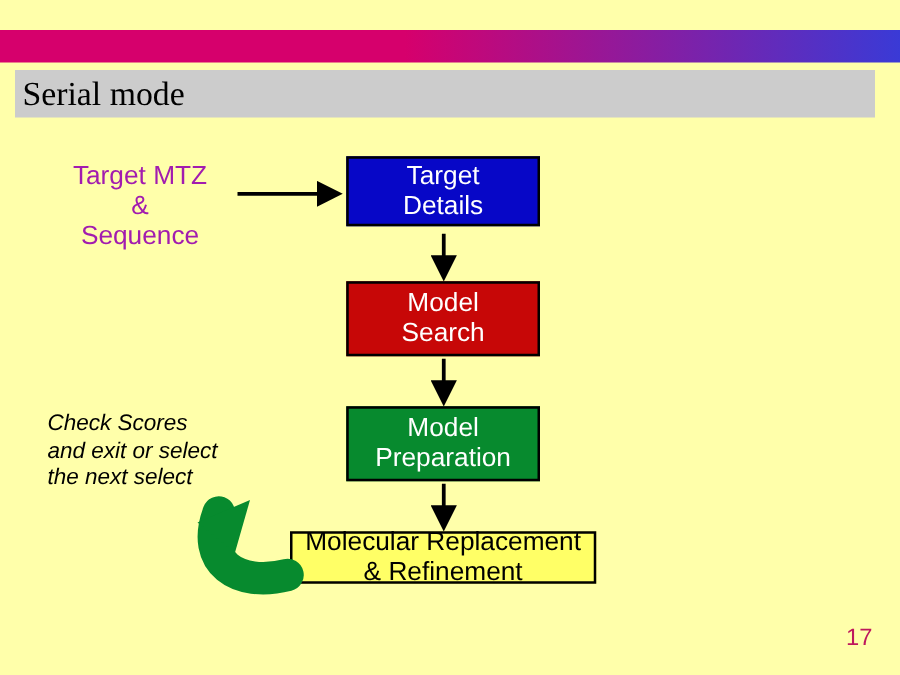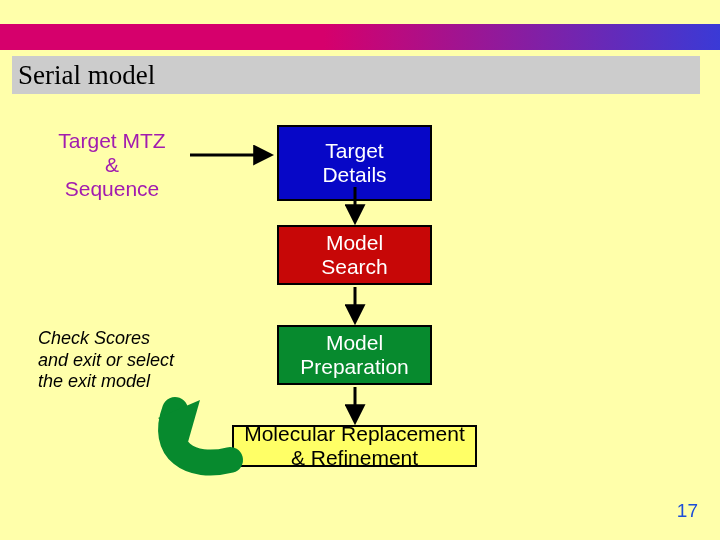--- a/index.html
+++ b/index.html
@@ -56,57 +56,57 @@
     line-height: 1.2;
   }
   .blue { background: #0707c7; color: #fff; }
   .red { background: #c70707; color: #fff; }
   .green { background: #078a2e; color: #fff; }
   .yellow { background: #ffff66; color: #000; }
   .page-num {
     position: absolute;
     right: 22px; bottom: 18px;
     font-size: 19px;
-    color: #1d4ed8;
+    color: #be185d;
   }
   svg.overlay {
     position: absolute;
     left: 0; top: 0;
     width: 720px; height: 540px;
     pointer-events: none;
   }
 </style>
 </head>
 <body>
 
 <div class="top-bar"></div>
 
 <div class="title-bar">
-  <span>Serial model</span>
+  <span>Serial mode</span>
 </div>
 
 <div class="label" style="left:42px; top:129px; width:140px; white-space:pre-line;">Target MTZ
 &amp;
 Sequence</div>
 
-<div class="node blue" style="left:277px; top:125px; width:155px; height:76px; white-space:pre-line;">Target
+<div class="node blue" style="left:277px; top:125px; width:155px; height:56px; white-space:pre-line;">Target
 Details</div>
 
 <div class="node red" style="left:277px; top:225px; width:155px; height:60px; white-space:pre-line;">Model
 Search</div>
 
 <div class="node green" style="left:277px; top:325px; width:155px; height:60px; white-space:pre-line;">Model
 Preparation</div>
 
 <div class="node yellow" style="left:232px; top:425px; width:245px; height:42px; white-space:pre-line;">Molecular Replacement
 &amp; Refinement</div>
 
 <div class="label-small" style="left:38px; top:328px; width:170px; white-space:pre-line;">Check Scores
 and exit or select
-the exit model</div>
+the next select</div>
 
 <svg class="overlay">
   <defs>
     <marker id="arrow" viewBox="0 0 10 10" refX="8" refY="5" markerWidth="7" markerHeight="7" orient="auto-start-reverse">
       <path d="M 0 0 L 10 5 L 0 10 z" fill="#000"></path>
     </marker>
   </defs>
 
   <line x1="190" y1="155" x2="270" y2="155" stroke="#000" stroke-width="3" marker-end="url(#arrow)"></line>
 

